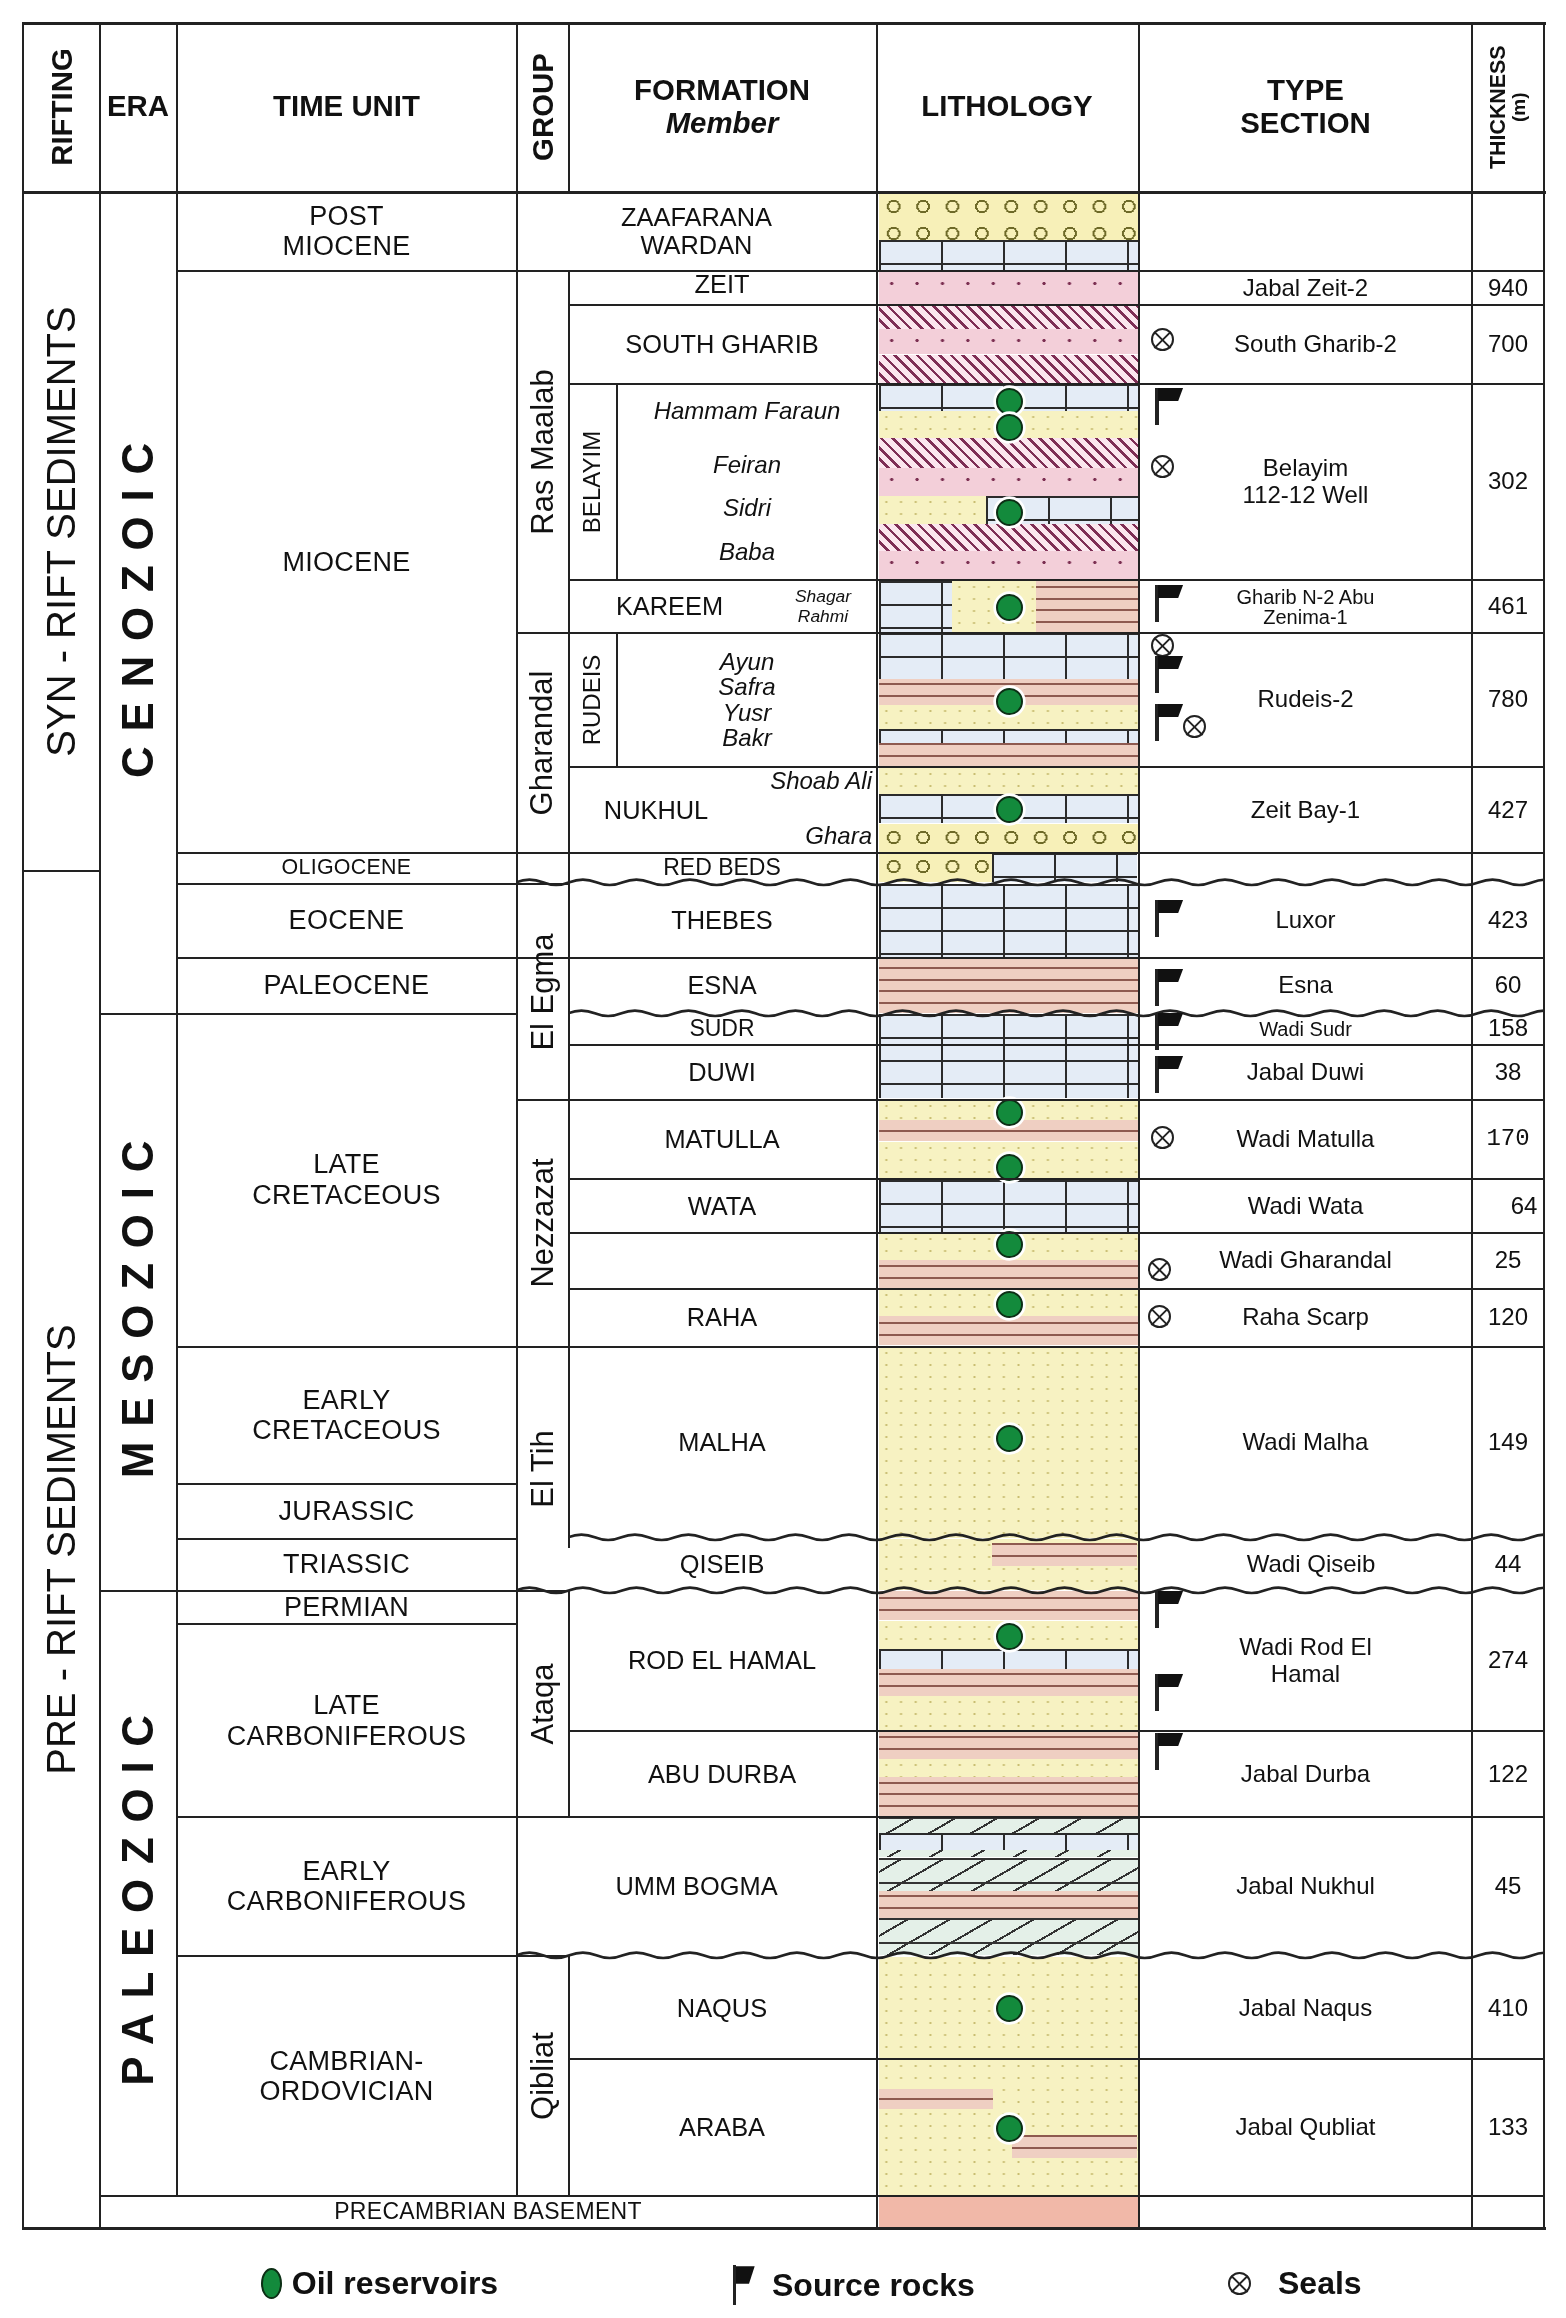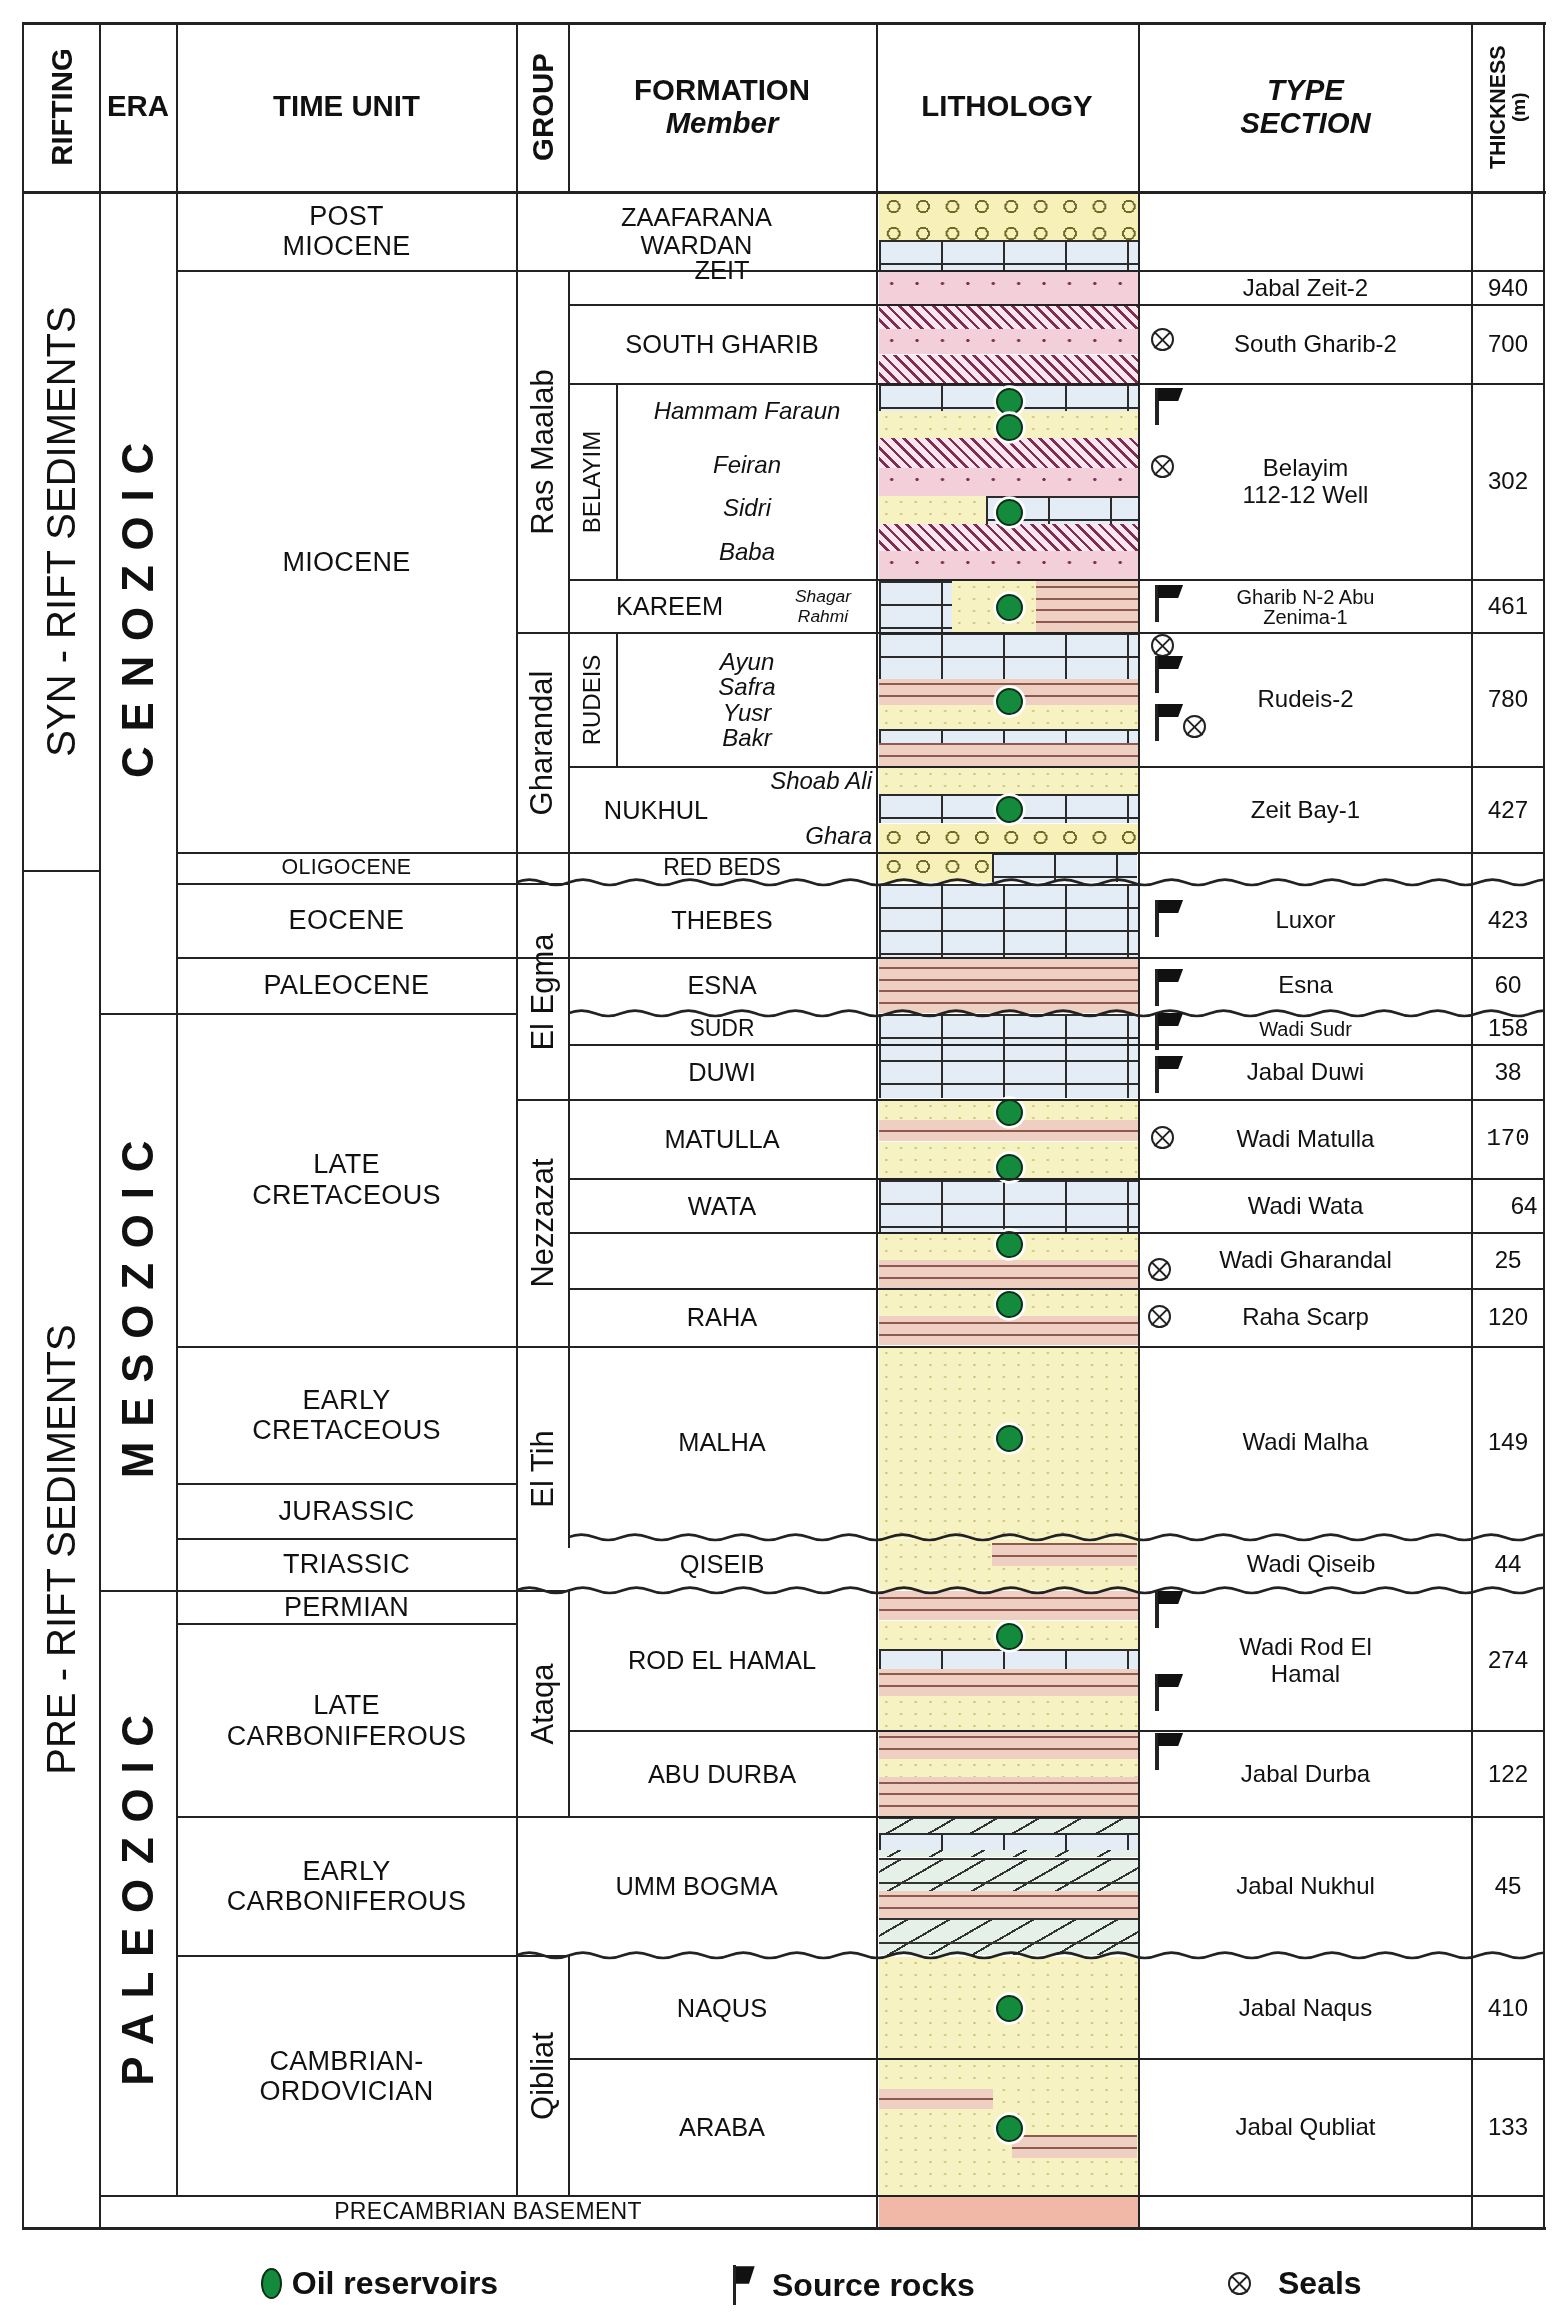--- a/index.html
+++ b/index.html
@@ -230,21 +230,21 @@
   <div class="cell hdr" style="left:100px; top:23.4px; width:76px; height:167px;">ERA</div>
   <div class="cell hdr" style="left:177px; top:23.4px; width:339px; height:167px;">TIME UNIT</div>
   <div class="vtext hdr" style="left:517px; top:23.4px; width:51px; height:167px;">
       <span>GROUP</span>
     </div>
   <div class="cell hdr" style="left:569px; top:23.4px; width:306px; height:167px; flex-direction:column;">
     <div>FORMATION</div>
     <div style="font-style:italic;">Member</div>
   </div>
   <div class="cell hdr" style="left:877px; top:23.4px; width:260px; height:167px;">LITHOLOGY</div>
-  <div class="cell hdr" style="left:1139px; top:23.4px; width:333px; height:167px; padding:0 80px;font-style:italic;">TYPE SECTION</div>
+  <div class="cell hdr" style="left:1139px; top:23.4px; width:333px; height:167px; padding:0 80px;">TYPE SECTION</div>
   <div class="vtext" style="left:1473px; top:23.4px; width:70px; height:167px; font-weight:bold; font-size:21.4px;">
     <span style="display:flex; flex-direction:column; align-items:center; line-height:1.05;">
       <span style="transform:none;">THICKNESS</span>
       <span style="transform:none; font-size:19px;">(m)</span>
     </span>
   </div>
 
   <div class="vtext" style="left:23.4px; top:192px; width:76px; height:678px; font-size:40px;">
       <span>SYN - RIFT SEDIMENTS</span>
     </div>
@@ -300,21 +300,21 @@
     </div>
 
   <div class="vtext" style="left:569px; top:384px; width:47px; height:195px; font-size:24px;">
       <span>BELAYIM</span>
     </div>
   <div class="vtext" style="left:569px; top:633px; width:47px; height:133px; font-size:24px;">
       <span>RUDEIS</span>
     </div>
 
   <div class="cell fm" style="left:517px; top:192px; width:359px; height:78px; padding:0 87px;">ZAAFARANA WARDAN</div>
-  <div class="cell fm" style="left:569px; top:254px; width:306px; height:33px;">ZEIT</div>
+  <div class="cell fm" style="left:569px; top:268px; width:306px; height:33px;">ZEIT</div>
   <div class="cell fm" style="left:569px; top:306px; width:306px; height:77px;">SOUTH GHARIB</div>
 
   <div class="cell mem" style="left:618px; top:388px; width:258px; height:47px;">Hammam Faraun</div>
   <div class="cell mem" style="left:618px; top:442px; width:258px; height:47px;">Feiran</div>
   <div class="cell mem" style="left:618px; top:488px; width:258px; height:40px;">Sidri</div>
   <div class="cell mem" style="left:618px; top:532px; width:258px; height:40px;">Baba</div>
 
   <div class="cell fm" style="left:569px; top:581px; width:201px; height:51px;">KAREEM</div>
   <div class="cell mem" style="left:770px; top:581px; width:106px; height:51px; flex-direction:column; font-size:17.4px; line-height:1.1;">
     <div>Shagar</div>

